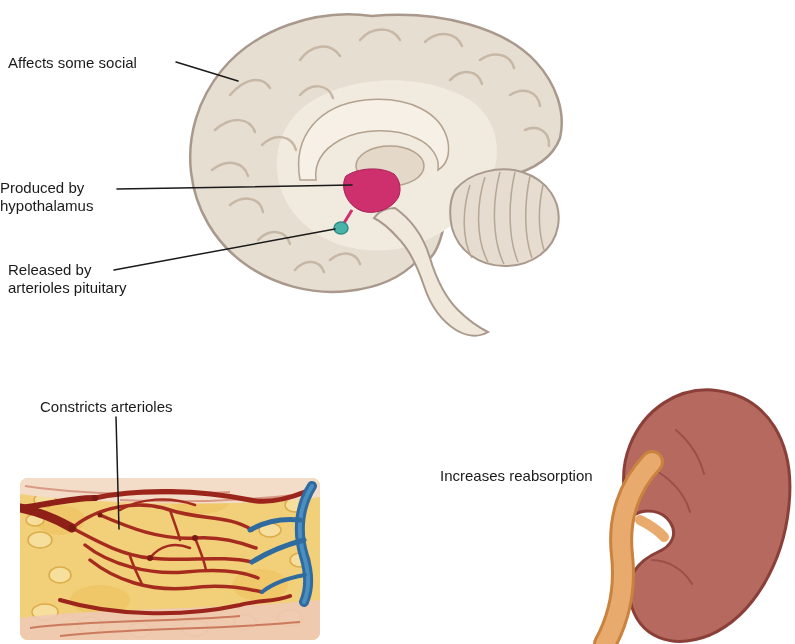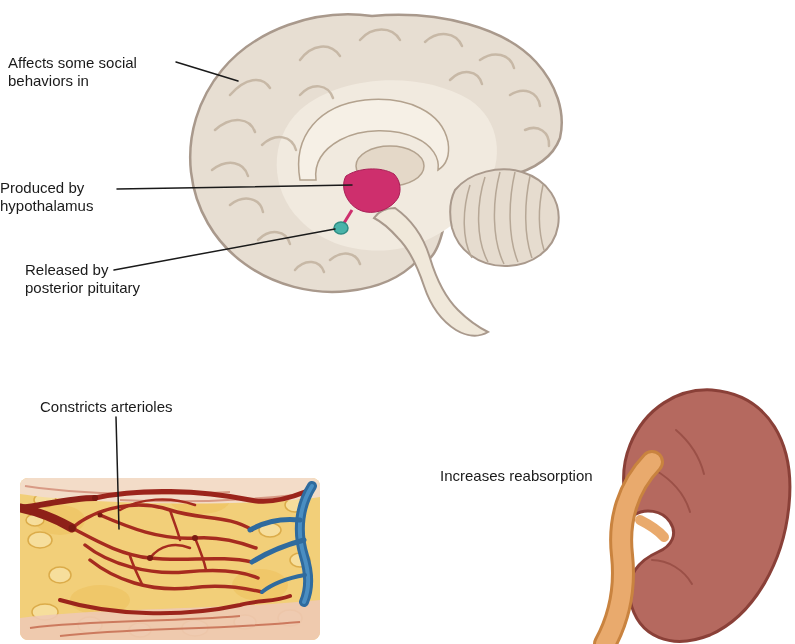--- a/index.html
+++ b/index.html
@@ -9,21 +9,21 @@
     background:#ffffff;
     font-family:"Liberation Sans", sans-serif;
     color:#1a1a1a;
     overflow:hidden;
   }
   .art { position:absolute; left:0; top:0; }
   .label { position:absolute; font-size:15px; line-height:18px; white-space:nowrap; }
   .label sub { font-size:11px; }
   #label-social      { left:8px;   top:54px;  }
   #label-hypothalamus{ left:0;   top:179px; }
-  #label-pituitary   { left:25px;   top:261px; }
+  #label-pituitary   { left:8px;   top:261px; }
   #label-arterioles  { left:40px;  top:398px; }
   #label-kidneys     { left:440px; top:431px;margin-top:36px; }
 </style>
 </head>
 <body>
 
 <div class="canvas">
 
   <svg class="art" width="795" height="644" viewBox="0 0 795 644">
     <defs>
@@ -191,31 +191,30 @@
     <g stroke-width="1.5" fill="none" stroke-linecap="round" stroke="#1a1a1a">
       <path d="M 176,62 L 238,81"></path>
       <path d="M 117,189 L 352,185"></path>
       <path d="M 114,270 L 335,229"></path>
       <path d="M 116,417 L 119,529"></path>
     </g>
   </svg>
 
   <div class="label" id="label-social">
     <div>Affects some social</div>
-    <div>behaviors in</div>
   </div>
 
   <div class="label" id="label-hypothalamus">
     <div>Produced by</div>
     <div>hypothalamus</div>
   </div>
 
   <div class="label" id="label-pituitary">
     <div>Released by</div>
-    <div>posterior pituitary</div>
+    <div>arterioles pituitary</div>
   </div>
 
   <div class="label" id="label-arterioles">
     <div>Constricts arterioles</div>
   </div>
 
   <div class="label" id="label-kidneys">
     <div>Increases reabsorption</div>
   </div>
 

